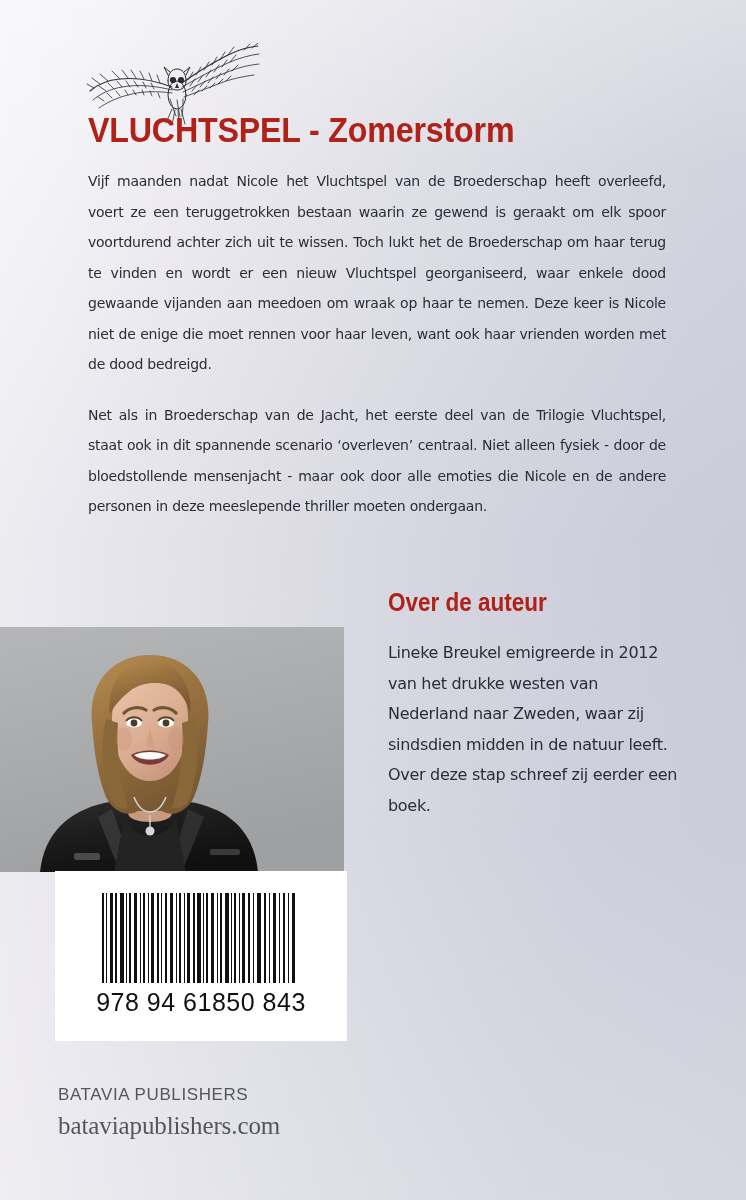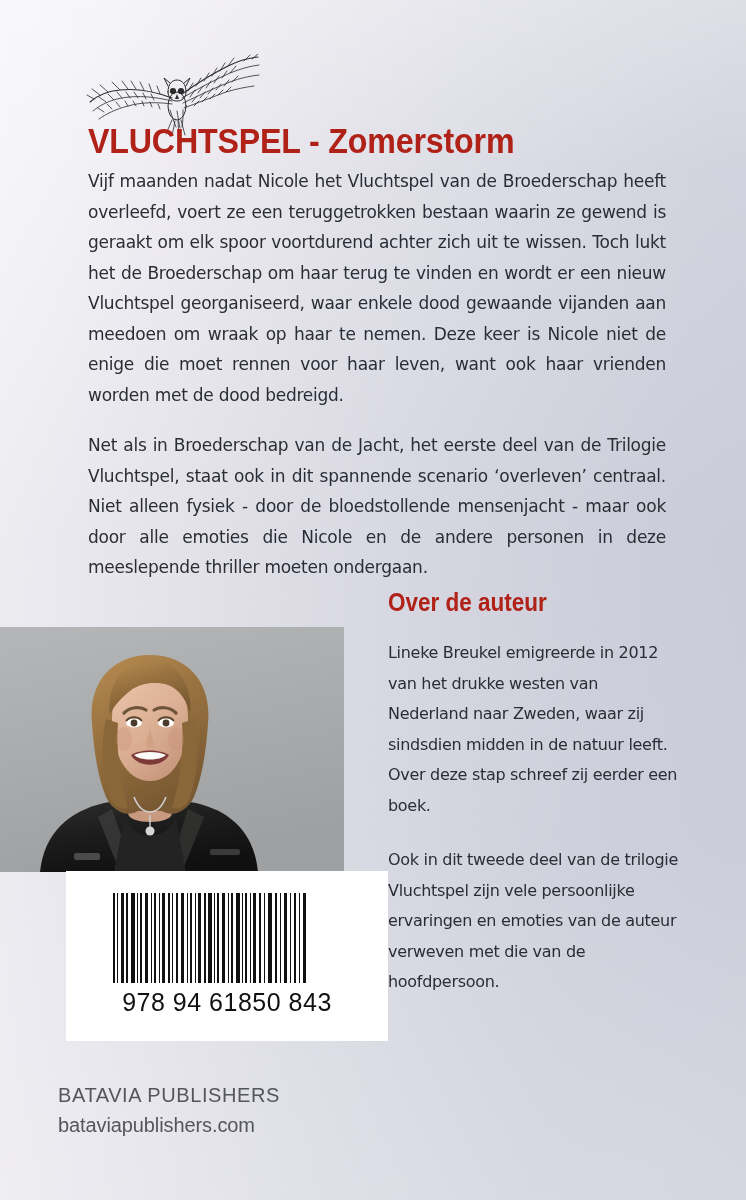--- a/index.html
+++ b/index.html
@@ -39,21 +39,21 @@
        rgba(120,125,150,0.045) 45%,
        rgba(120,125,150,0.02) 70%,
        rgba(255,255,255,0.18) 100%);
   }
 
   .layer { position: relative; z-index: 2; }
 
   
   .header-zone {
     position: absolute;
-    left: 0; top: 18px;
+    left: 0; top: 7px;
     width: 698px;
     height: 160px;
   }
   .owl-logo {
     position: absolute;
     left: 86px;
     top: 36px;
     width: 176px;
     height: 86px;
   }
@@ -77,21 +77,21 @@
   
   .blurb {
     position: absolute;
     left: 88px;
     top: 166px;
     width: 578px;
   }
   .blurb p {
     margin: 0 0 20px 0;
     font-family: "DejaVu Sans", "Liberation Sans", sans-serif;
-    font-size: 17px;
+    font-size: 14px;
     line-height: 30.5px;
     color: #2a2d35;
     text-align: justify;
     text-justify: inter-word;
     letter-spacing: -0.25px;
   }
   .blurb p:last-child { margin-bottom: 0; }
 
   
   .author-photo {
@@ -101,23 +101,23 @@
     width: 344px;
     height: 245px;
     overflow: hidden;
     background: linear-gradient(170deg, #b2b4b6 0%, #a6a8aa 55%, #9fa1a3 100%);
   }
   .author-photo svg { display:block; width: 100%; height: 100%; }
 
   
   .barcode-box {
     position: absolute;
-    left: 66px;
+    left: 55px;
     top: 871px;
-    width: 322px;
+    width: 292px;
     height: 170px;
     background: #ffffff;
   }
   .barcode-bars {
     position: absolute;
     left: 46px;
     top: 22px;
     width: 198px;
     height: 90px;
     display: block;
@@ -164,28 +164,28 @@
 
   
   .publisher {
     position: absolute;
     left: 58px;
     top: 1080px;
     width: 420px;
   }
   .publisher-name {
     font-family: "Liberation Sans", sans-serif;
-    font-size: 20px;
+    font-size: 17px;
     line-height: 30px;
     letter-spacing: 0.6px;
     color: #55565c;
   }
   .publisher-url {
-    font-family: Liberation Sans, sans-serif;
-    font-size: 20px;
+    font-family: Liberation Serif, serif;
+    font-size: 25px;
     line-height: 31px;
     letter-spacing: -0.1px;
     color: #55565c;
   }
 </style>
 </head>
 <body>
 
 <div class="cover">
 
@@ -356,21 +356,20 @@
         <rect x="187" y="0" width="1" height="90"></rect>
         <rect x="191" y="0" width="3" height="90"></rect>
       </g>
     </svg>
     <div class="barcode-number">978 94 61850 843</div>
   </div>
 
   <div class="author-col layer">
     <div class="author-heading">Over de auteur</div>
     <p>Lineke Breukel emigreerde in 2012 van het drukke westen van Nederland naar Zweden, waar zij sindsdien midden in de natuur leeft. Over deze stap schreef zij eerder een boek.</p>
-    <p>Ook in dit tweede deel van de trilogie Vluchtspel zijn vele persoonlijke ervaringen en emoties van de auteur verweven met die van de hoofdpersoon.</p>
   </div>
 
   <div class="publisher layer">
     <div class="publisher-name">BATAVIA PUBLISHERS</div>
     <div class="publisher-url">bataviapublishers.com</div>
   </div>
 
 </div>
 
 </body></html>

